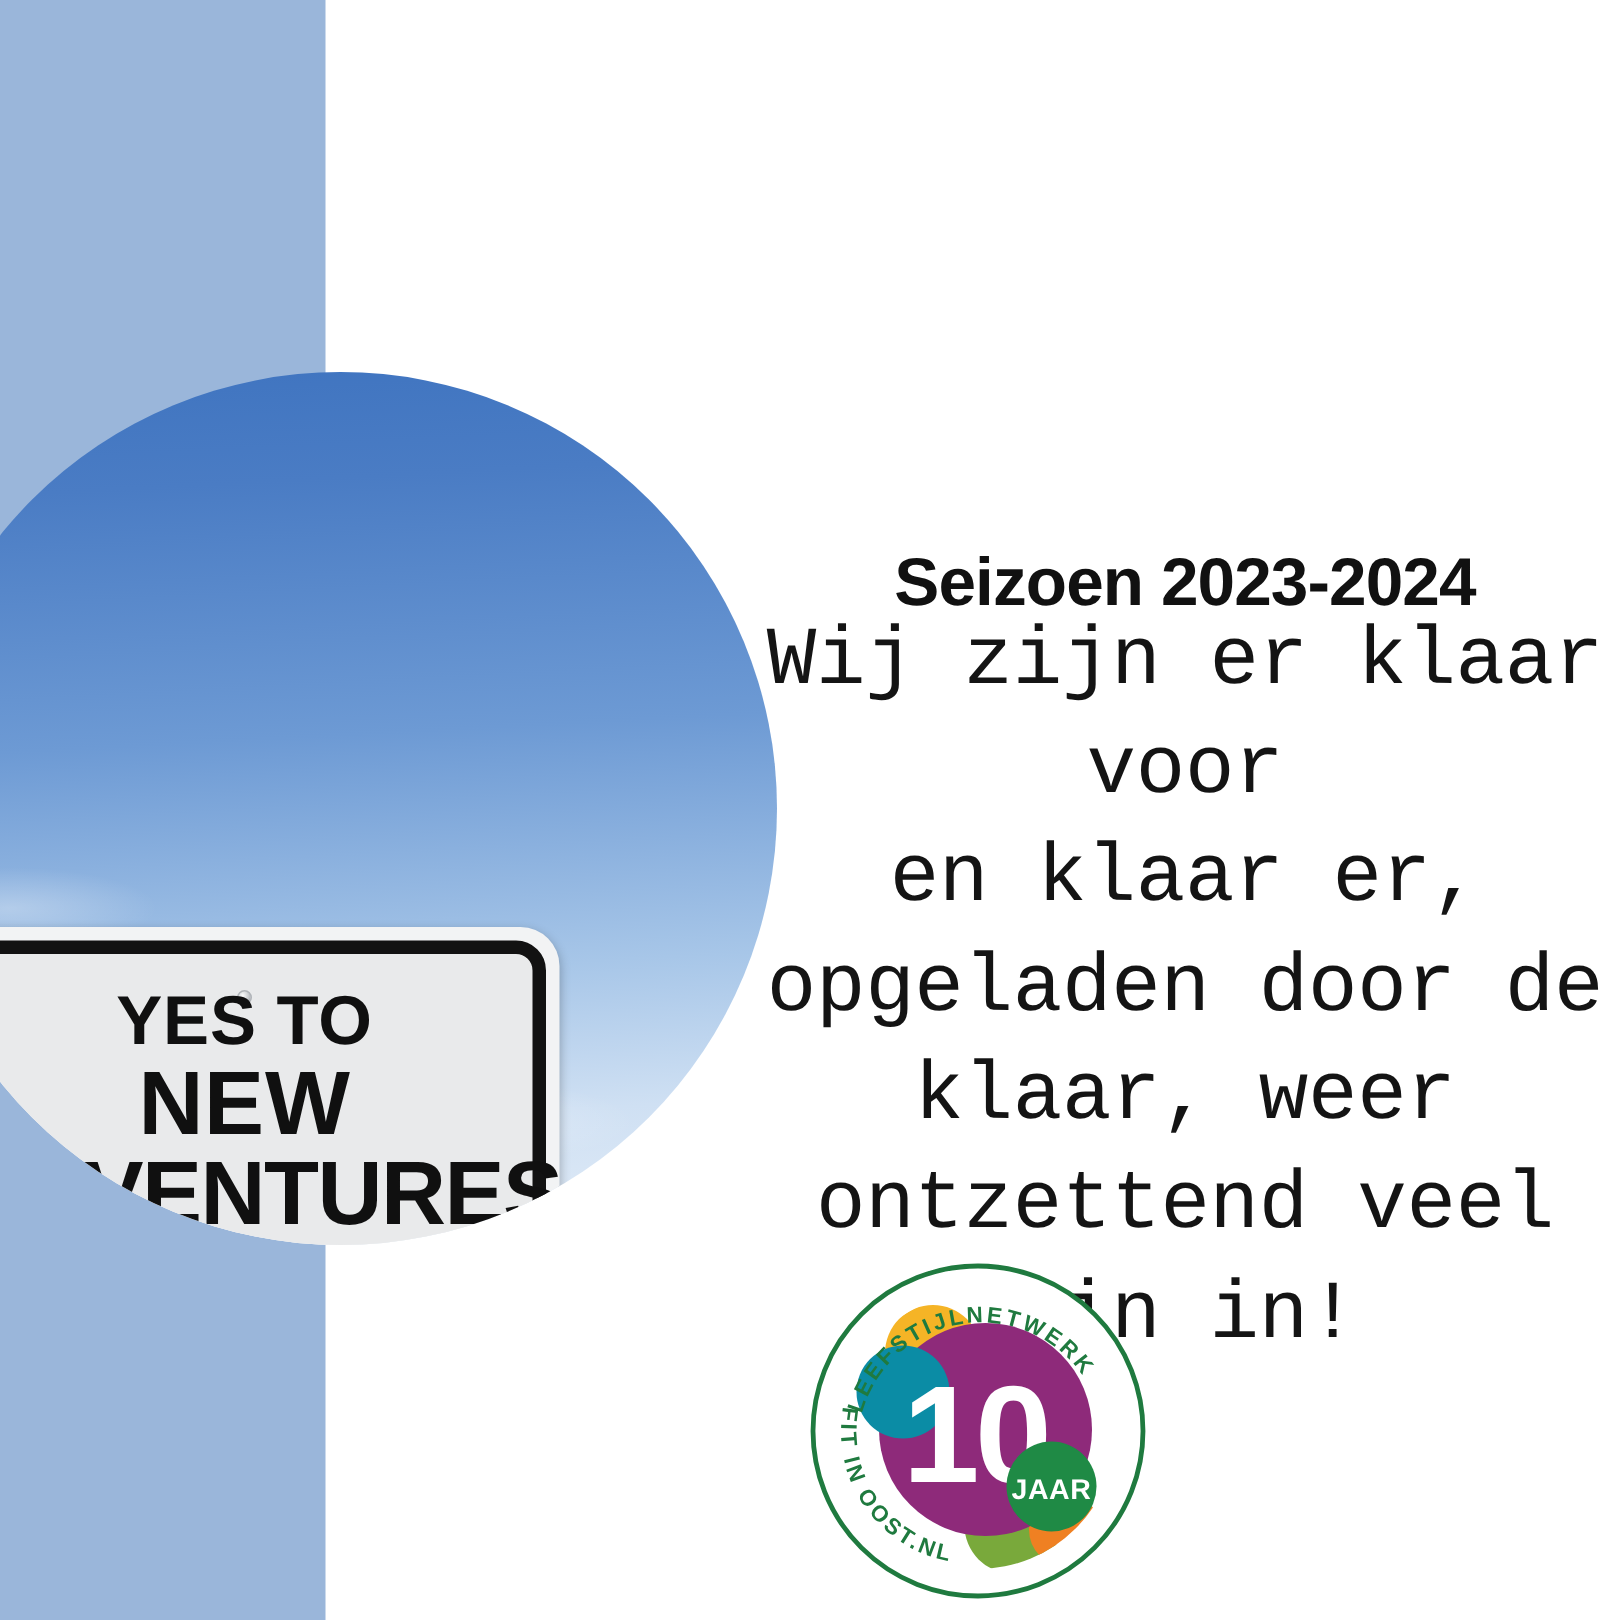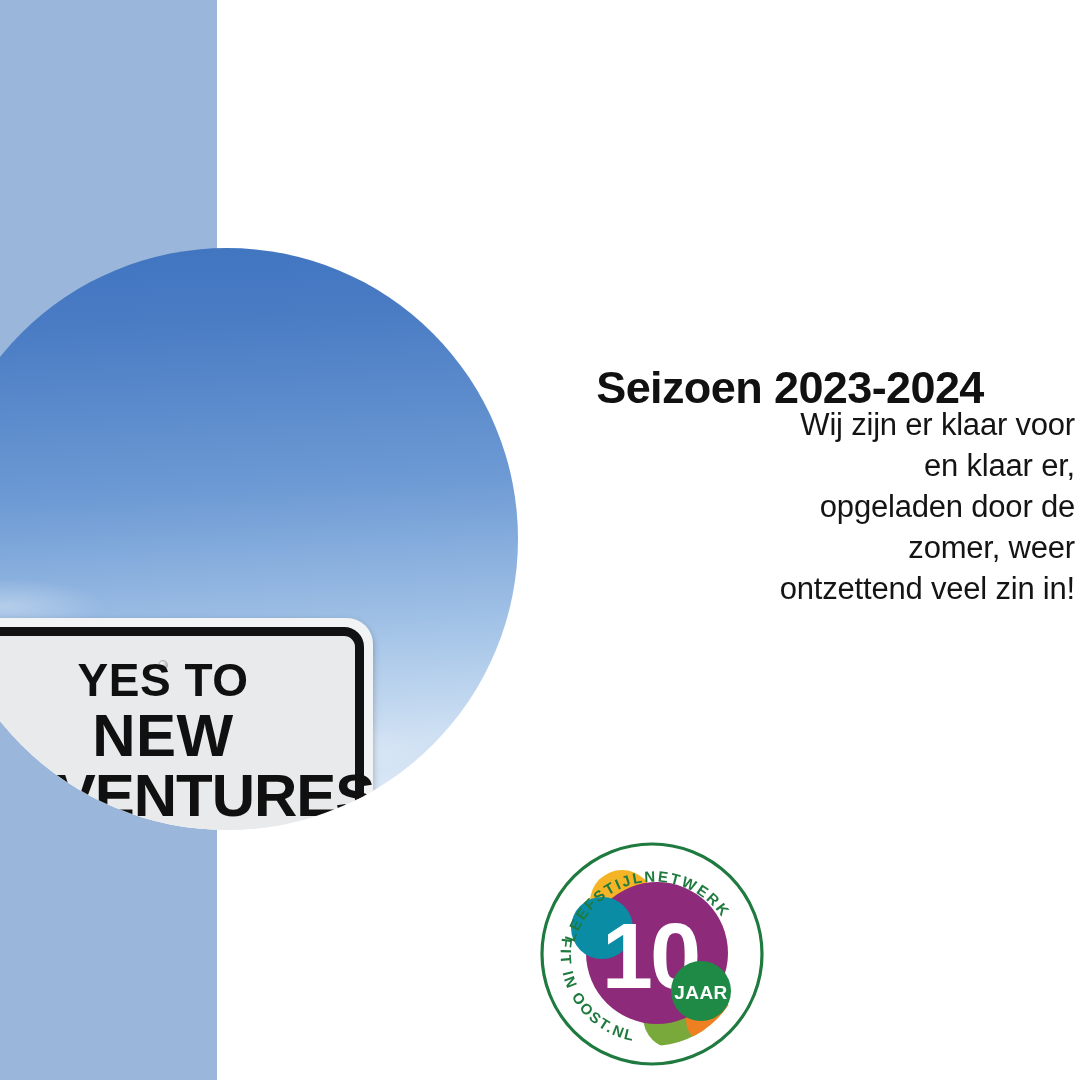--- a/index.html
+++ b/index.html
@@ -145,24 +145,24 @@
     font-size: 45px;
     letter-spacing: -0.6px;
     color: #111111;
     margin-top: 44px;
   }
   .body-copy {
     position: absolute;
     left: 505px;
     top: 405px;
     width: 570px;
-    text-align: right;
-    font-family: Liberation Sans, sans-serif;
+    text-align: center;
+    font-family: Liberation Mono, monospace;
     font-weight: normal;
-    font-size: 31px;
+    font-size: 55px;
     line-height: 1.32;
     letter-spacing: -0.2px;
     color: #141414;
   }
   .body-copy span { display: block; }
 
   
   .logo {
     position: absolute;
     left: 538px;
@@ -199,21 +199,21 @@
       </div>
     </div>
   </div>
 
   <div class="headline">Seizoen 2023-2024</div>
 
   <div class="body-copy">
     <span>Wij zijn er klaar voor</span>
     <span>en klaar er,</span>
     <span>opgeladen door de</span>
-    <span>zomer, weer</span>
+    <span>klaar, weer</span>
     <span>ontzettend veel zin in!</span>
   </div>
 
   <svg class="logo" viewBox="0 0 228 228">
     <defs>
       <path id="arcTop" d="M 34 132 A 82 82 0 0 1 198 116"></path>
       <path id="arcBottom" d="M 28 84 A 88 88 0 0 0 104 202"></path>
       <clipPath id="innerClip">
         <circle cx="114" cy="114" r="92"></circle>
       </clipPath>

